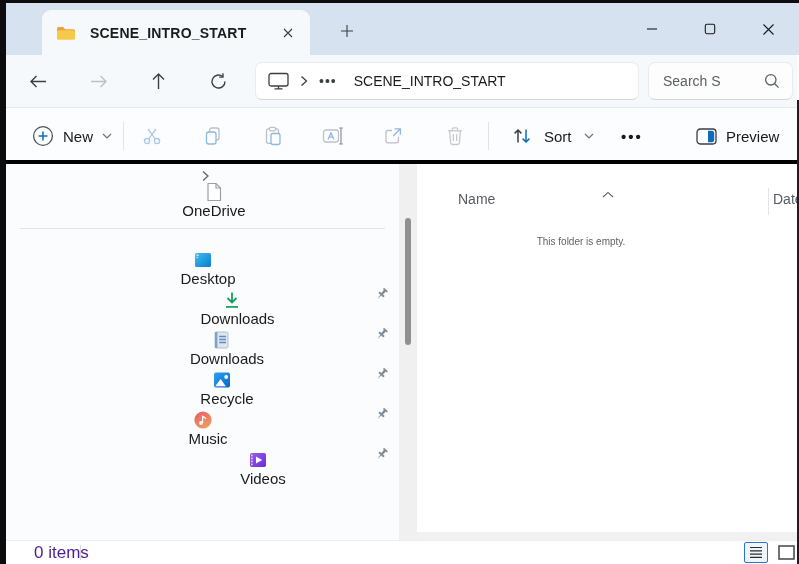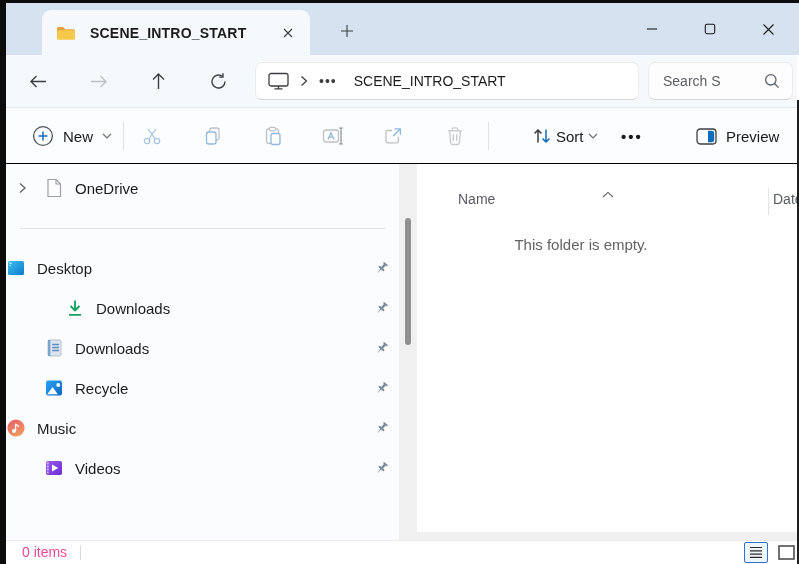--- a/index.html
+++ b/index.html
@@ -35,52 +35,52 @@
   .addr-dots { font-size:14px; color:#3a3f44; letter-spacing:1px; line-height:10px; }
   .searchbox { position:absolute; left:642px; top:7px; width:145px; height:38px; background:#fdfdfe;
                border:1px solid #ebebeb; border-bottom-color:#d6d6d6; border-radius:7px;
                display:flex; align-items:center; padding:0 12px 0 14px; }
   .searchbox input { border:none; outline:none; background:transparent; flex:1; width:90px;
                      font-family:"Liberation Sans", sans-serif; font-size:14px; color:#1b1b1b; }
   .searchbox input::placeholder { color:#5a5f66; opacity:1; }
 
   
   .toolbar { position:absolute; left:6px; top:108px; width:791px; height:56px; background:#fcfdfe;
-             border-bottom:1px solid #000000; }
+             border-bottom:4px solid #000000; }
   .tb-item { position:absolute; top:10px; height:36px; display:flex; align-items:center; border-radius:5px; }
   .tb-label { font-size:15px; color:#1a1a1a; }
   .tb-sep { position:absolute; top:14px; width:1px; height:28px; background:#e2e2e2; }
   .tb-icon-btn { position:absolute; top:10px; width:36px; height:36px; display:flex; align-items:center; justify-content:center; border-radius:5px; }
   .dots { font-size:15px; font-weight:bold; color:#1a1a1a; letter-spacing:2px; }
 
   
   .sidebar { position:absolute; left:6px; top:164px; width:393px; height:376px; background:#fbfcfd; }
-  .sb-row { position:absolute; left:0; width:100%; height:36px; display:flex; align-items:center; border-radius:5px; }
+  .sb-row { position:absolute; left:0; width:100%; height:36px; display:flex; align-items:center; border-radius:5px;flex-direction:column; }
   .sb-row .icon-cell { width:20px; display:flex; justify-content:center; }
   .sb-label { font-size:15px; color:#1b1b1b; margin-left:11px; }
   .sb-sep { position:absolute; left:14px; right:14px; top:64px; height:1px; background:#e3e3e3; }
   .pin { margin-left:auto; margin-right:10px; display:flex; }
 
   
   .vscroll { position:absolute; left:399px; top:164px; width:18px; height:376px; background:#f0f0f1; }
   .vthumb  { position:absolute; left:6px; top:54px; width:6px; height:127px; background:#909090; border-radius:3px; }
   .hscroll { position:absolute; left:0; top:352px; width:380px; height:22px; background:#f1f1f2; }
   .hthumb  { position:absolute; left:26px; top:8px; width:165px; height:5px; background:#8f8f8f; border-radius:3px; }
 
   
   .main { position:absolute; left:417px; top:180px; width:328px; height:376px; background:#ffffff; }
   .sort-caret { position:absolute; left:185px; top:4px; }
   .col-name { position:absolute; left:41px; top:11px; font-size:14px; color:#575c63; }
   .col-sep  { position:absolute; left:351px; top:8px; width:1px; height:27px; background:#e4e4e4; }
   .col-date { position:absolute; left:356px; top:11px; font-size:14px; color:#575c63; white-space:nowrap; }
-  .empty-msg { position:absolute; left:0; top:56px; width:100%; text-align:center; font-size:15px; color:#636363; }
+  .empty-msg { position:absolute; left:0; top:56px; width:100%; text-align:center; font-size:10px; color:#636363; }
 
   
   .statusbar { position:absolute; left:6px; top:540px; width:793px; height:24px; background:#ffffff; border-top:1px solid #ededed; }
-  .items-count { position:absolute; left:16px; top:0; line-height:23px; font-size:14px; color:#ec4899; }
+  .items-count { position:absolute; left:28px; top:0; line-height:23px; font-size:17px; color:#4c1d95; }
   .status-div { position:absolute; left:74px; top:4px; width:1px; height:15px; background:#d9d9d9; }
   .view-details { position:absolute; left:738px; top:1px; width:24px; height:21px; border:1px solid #2b74cf;
                   background:#eef6fc; border-radius:2px; display:flex; align-items:center; justify-content:center; }
   .view-icons { position:absolute; left:768px; top:1px; width:24px; height:21px; display:flex; align-items:center; justify-content:center; }
 </style>
 </head>
 <body>
 
 <div class="screen">
 
@@ -226,21 +226,21 @@
     <div class="tb-icon-btn" style="left:431px;">
       <svg width="18" height="20" viewBox="0 0 18 20" fill="none" stroke="#c6cacd" stroke-width="1.3">
         <path d="M2 4.8 H16"></path>
         <path d="M6.3 4.8 V3.2 A1.3 1.3 0 0 1 7.6 1.9 H10.4 A1.3 1.3 0 0 1 11.7 3.2 V4.8"></path>
         <path d="M3.6 4.8 L4.6 16.8 A1.9 1.9 0 0 0 6.5 18.5 H11.5 A1.9 1.9 0 0 0 13.4 16.8 L14.4 4.8"></path>
         <path d="M7.3 8.2 V15 M10.7 8.2 V15"></path>
       </svg>
     </div>
     <div class="tb-sep" style="left:482px;"></div>
 
-    <div class="tb-item" style="left:516px; padding:0 10px; gap:4px;text-align:right;">
+    <div class="tb-item" style="left:496px; padding:0 10px; gap:12px;text-align:right;">
       <span style="display:flex">
         <svg width="20" height="18" viewBox="0 0 20 18" fill="none" stroke-width="1.5">
           <path d="M6 15.5 V3 M2.6 6.4 L6 3 L9.4 6.4" stroke="#3a3f44"></path>
           <path d="M14 2.5 V15 M10.6 11.6 L14 15 L17.4 11.6" stroke="#0f6cbd"></path>
         </svg>
       </span>
       <span class="tb-label">Sort</span>
       <span style="display:flex">
         <svg width="10" height="6" viewBox="0 0 10 6">
             <path d="M1 1 L5 5 L9 1" fill="none" stroke="#6b7178" stroke-width="1.2"></path>
@@ -392,21 +392,21 @@
             <g transform="rotate(42 7.5 7.5)" fill="#7d8b99">
           <rect x="4.8" y="0.8" width="5.4" height="1.7" rx="0.8"></rect>
               <rect x="6.3" y="2" width="2.4" height="4.8"></rect>
           <rect x="4" y="6.5" width="7" height="1.9" rx="0.9"></rect>
               <path d="M6.9 8.4 H8.1 L7.5 13.8 Z"></path>
             </g>
         </svg>
       </span>
     </div>
 
-    <div class="sb-row" style="top:286px; padding-left:38px;">
+    <div class="sb-row" style="top:286px; padding-left:38px;margin-left:36px;">
       <span class="icon-cell">
         <svg width="20" height="20" viewBox="0 0 20 20">
           <defs>
               <linearGradient id="gvid" x1="0" y1="0" x2="1" y2="1">
             <stop offset="0" stop-color="#9a5fe8"></stop>
                 <stop offset="1" stop-color="#6c2bd9"></stop>
               </linearGradient>
             </defs>
           <rect x="2" y="3" width="16" height="14" rx="1.8" fill="url(#gvid)"></rect>
           <rect x="3" y="4.6" width="1.7" height="1.7" fill="#dcc7f8"></rect>

